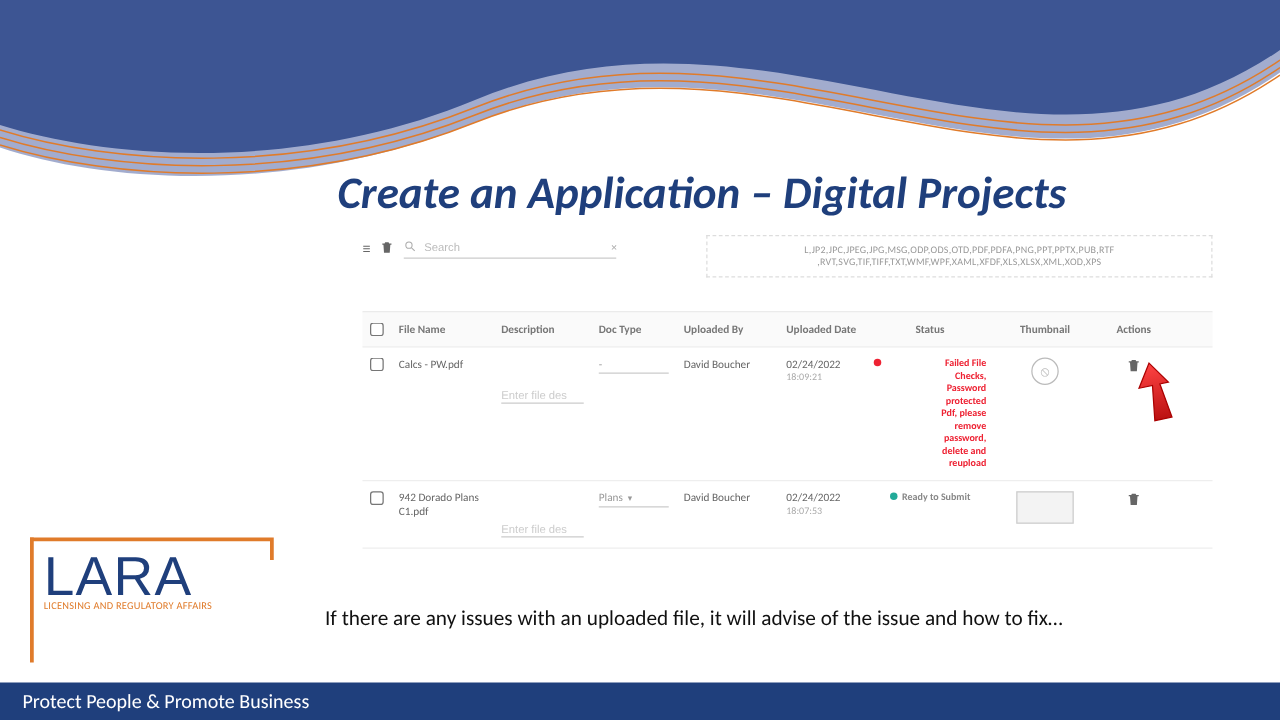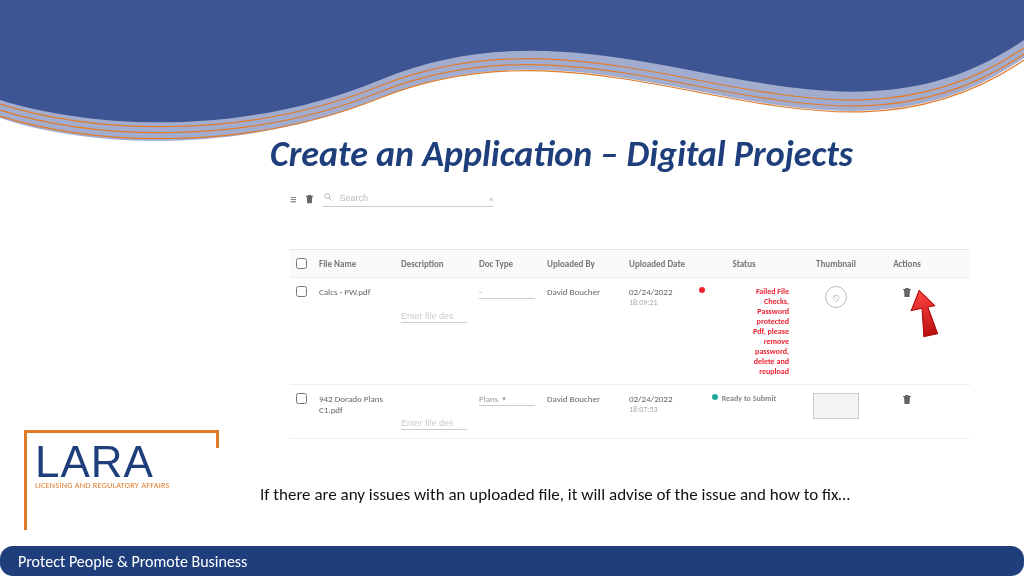--- a/index.html
+++ b/index.html
@@ -50,39 +50,43 @@
 
 .red-arrow{position:absolute;top:288px;right:84px;pointer-events:none;}
 
 .body-text { position:absolute; top:484px; left:260px; font-size:17px; color:#111; }
 
 .logo-wrap { position:absolute; left:24px; top:430px; width:192px; height:100px; border:3px solid #e07b2a; border-right:none; border-bottom:none; padding:10px 0 0 8px; }
 .logo-wrap:after{content:"";position:absolute;right:-3px;top:-3px;width:3px;height:18px;background:#e07b2a;}
 .logo-main { font-family:Arial,Helvetica,sans-serif; font-weight:400; font-size:44px; color:#1f3f7c; letter-spacing:1px; line-height:.85; }
 .logo-sub { font-size:8.3px; font-weight:400; color:#e07b2a; letter-spacing:.2px; }
 
-.footer { position:absolute; bottom:0; left:0; right:0; height:30px; background:#1f3f7c; color:#fff; display:flex; align-items:center; padding-left:18px; font-size:16px;border-radius:13px; }
+.footer { position:absolute; bottom:0; left:0; right:0; height:30px; background:#1f3f7c; color:#fff; display:flex; align-items:center; padding-left:18px; font-size:16px; }
 
 svg{overflow:visible;}
 </style>
 </head>
 <body>
 <div class="slide">
 
 <svg class="wave-svg" viewBox="0 0 1024 160" preserveAspectRatio="none">
   <path d="M0,0 H1024 V40 C820,180 620,-20 380,80 C240,138 90,128 0,100 Z" fill="#1f3f7c"></path>
   <path d="M0,0 H1024 V58 C820,200 620,0 380,98 C240,155 90,148 0,118 Z" fill="#5568a6" opacity=".55"></path>
   <path d="M0,104 C90,132 240,142 380,86 C620,-10 820,188 1024,48" stroke="#e07b2a" stroke-width="1.2" fill="none"></path>
   <path d="M0,110 C90,138 240,148 380,92 C620,-4 820,194 1024,54" stroke="#e07b2a" stroke-width="1.2" fill="none"></path>
   <path d="M0,116 C90,144 240,154 380,98 C620,2 820,200 1024,60" stroke="#e07b2a" stroke-width="1.2" fill="none"></path>
 </svg>
 
 <h1 class="title">Create an Application – Digital Projects</h1>
 
 <div class="app-shot">
+  <div class="filetypes">
+    <span>L,JP2,JPC,JPEG,JPG,MSG,ODP,ODS,OTD,PDF,PDFA,PNG,PPT,PPTX,PUB,RTF</span><br>
+    <span>,RVT,SVG,TIF,TIFF,TXT,WMF,WPF,XAML,XFDF,XLS,XLSX,XML,XOD,XPS</span>
+  </div>
 
   <div class="toolbar">
     <span style="font-size:13px;color:#666;cursor:pointer;">≡</span>
     <span class="trash">
       <svg width="11" height="12" viewBox="0 0 24 24">
             <path fill="#666" d="M6 7h12l-1 14H7L6 7zm3-4h6l1 2h4v2H4V5h4l1-2z"></path>
           </svg>
     </span>
     <div class="search-wrap">
       <span class="mag">

